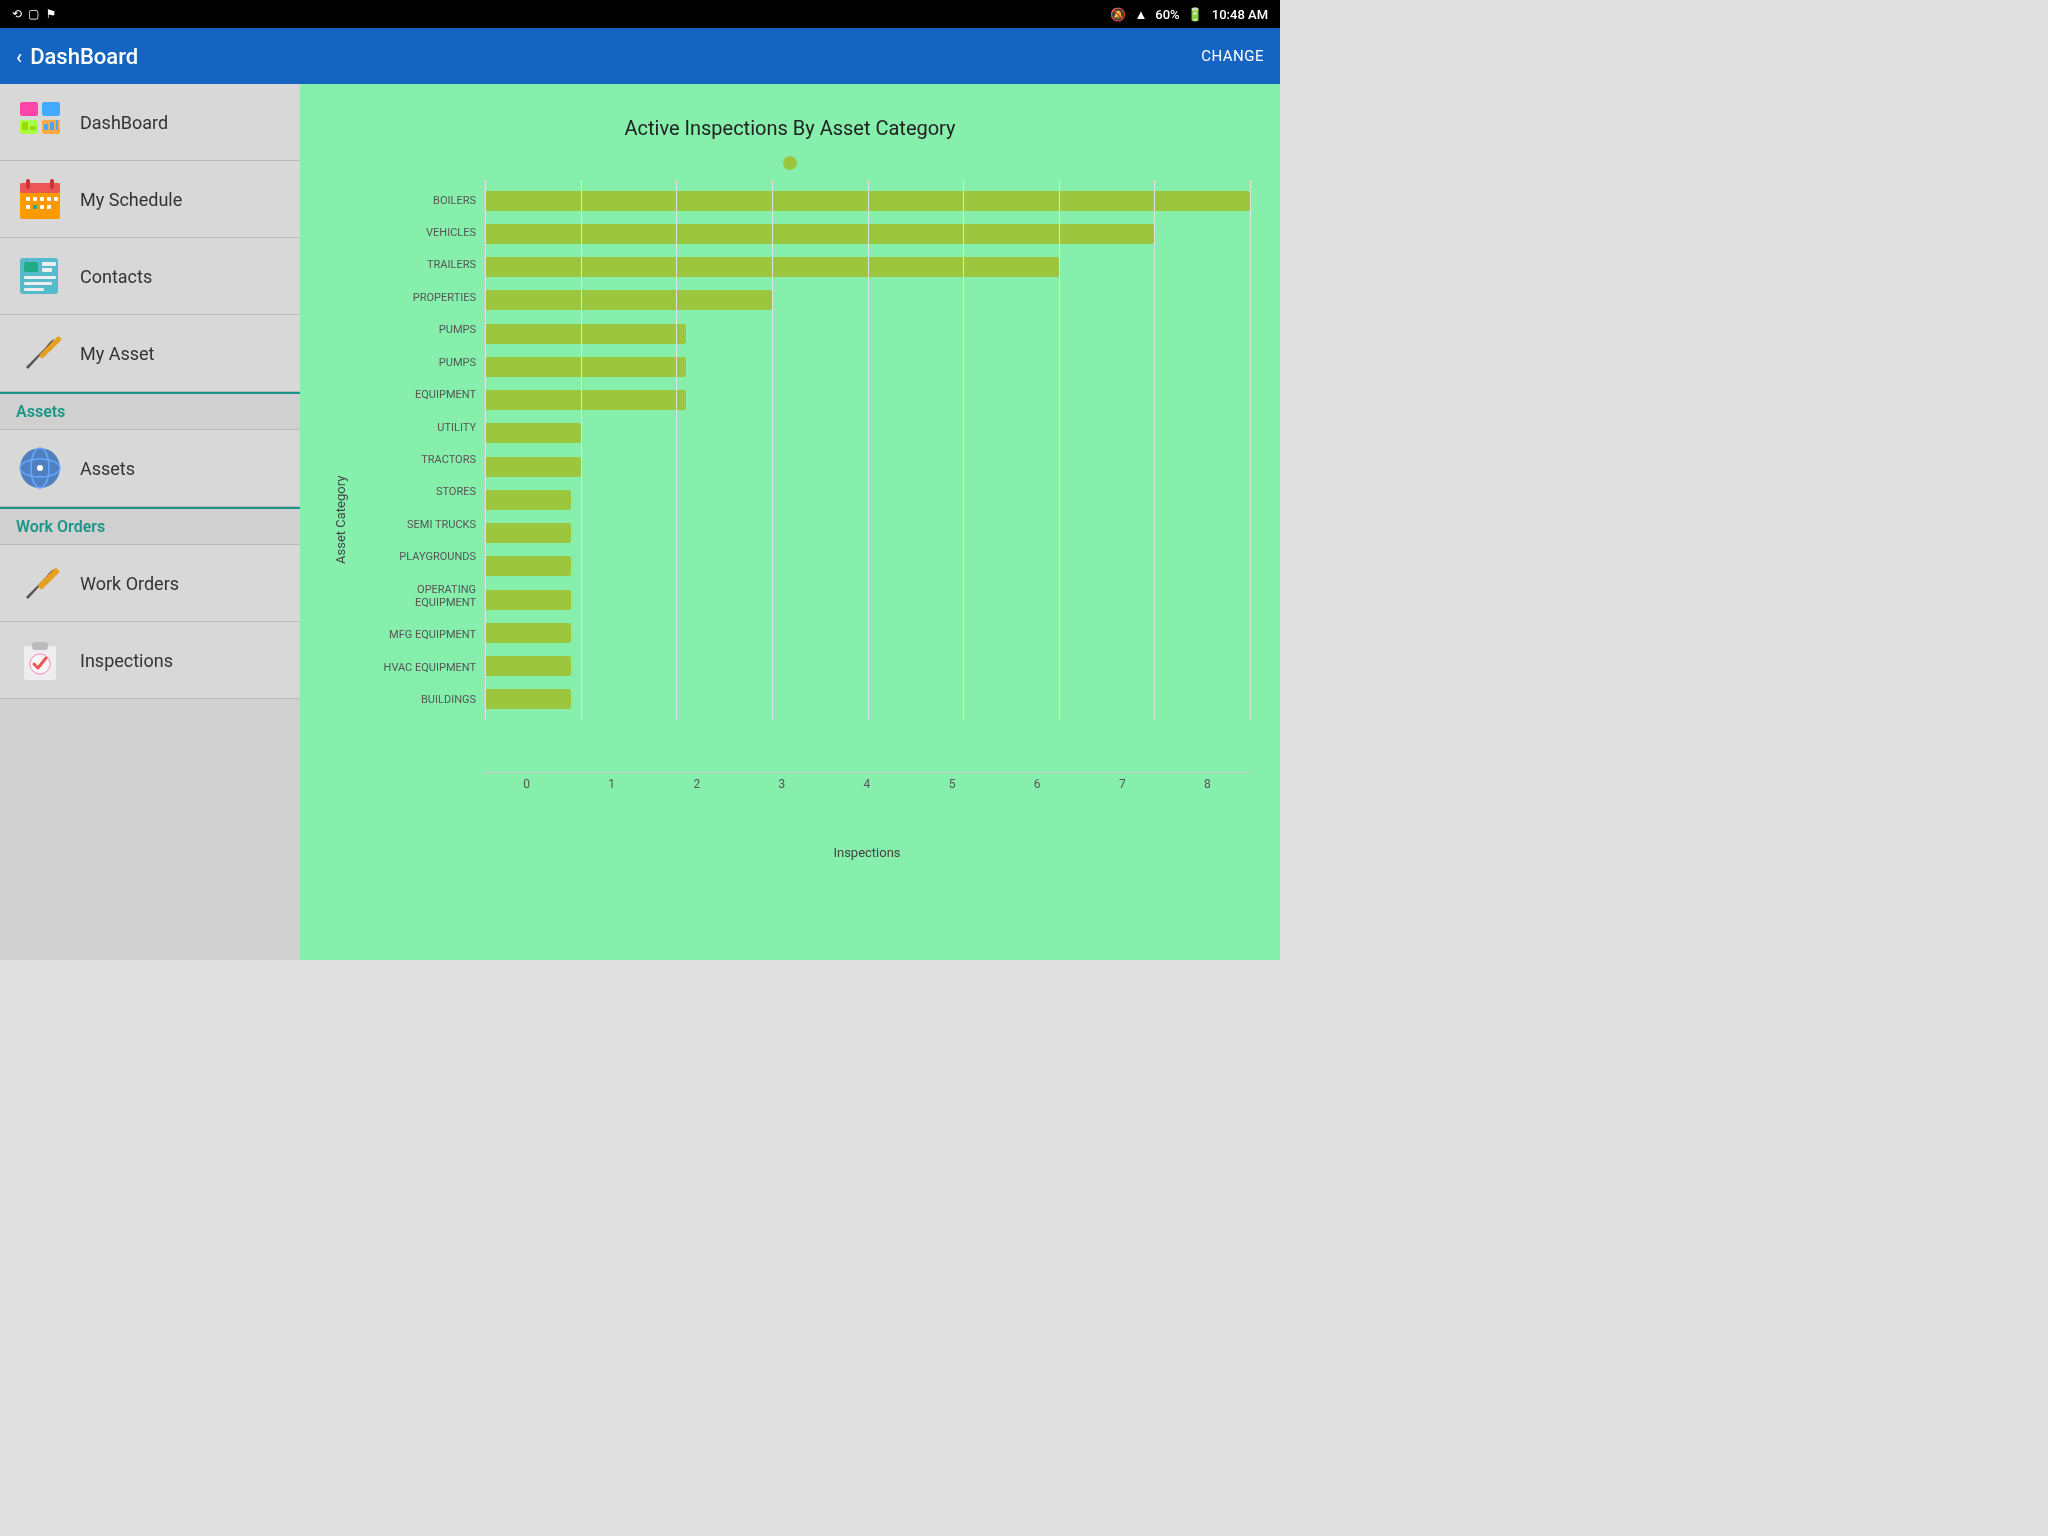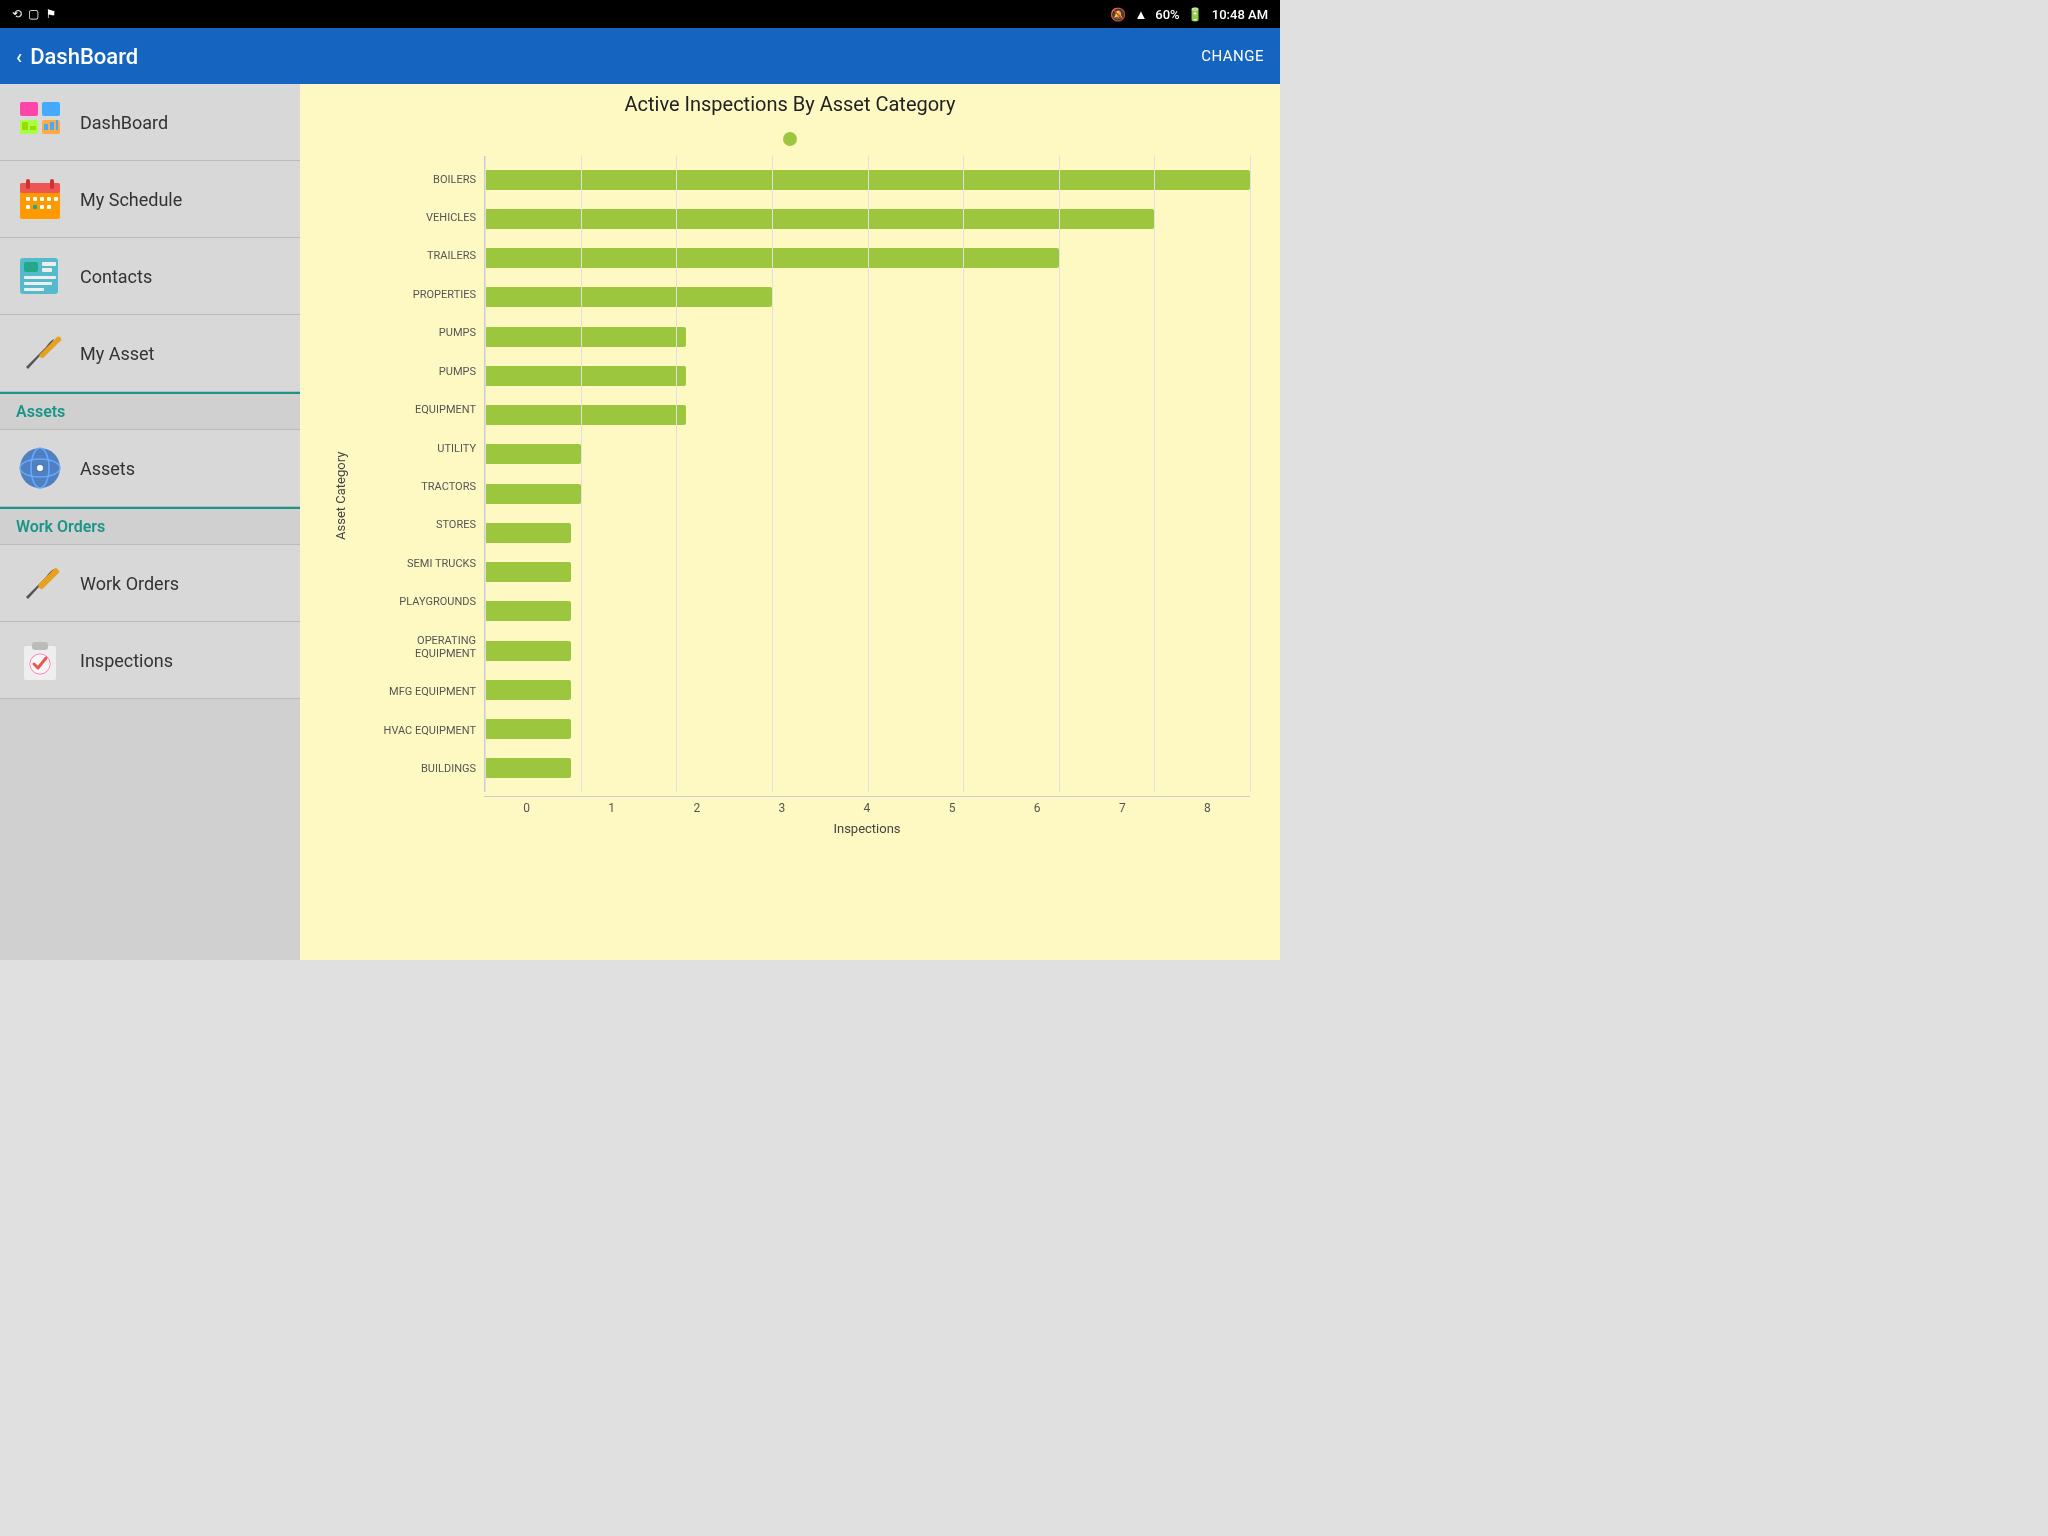--- a/index.html
+++ b/index.html
@@ -59,23 +59,23 @@
       font-weight: 600;
       color: #1a9688;
       background: #d0d0d0;
       border-bottom: 1px solid #bbb;
       border-top: 2px solid #1a9688;
     }
 
     
     .content-area {
       flex: 1;
-      background: #fef9c3;
+      background: #86efac;
       overflow: auto;
-      padding: 8px 30px;
+      padding: 32px 30px;
     }
     .chart-title {
       text-align: center;
       font-size: 20px;
       font-weight: 400;
       color: #222;
       margin-bottom: 16px;
     }
     .chart-legend {
       display: flex;
@@ -99,20 +99,21 @@
       display: flex;
       align-items: center;
       justify-content: center;
       width: 20px;
       margin-right: 4px;
     }
     .chart-body {
       flex: 1;
       display: flex;
       flex-direction: column;
+      gap: 48px;
     }
     .bars-section {
       flex: 1;
       display: flex;
       position: relative;
     }
     .y-labels {
       width: 130px;
       display: flex;
       flex-direction: column;

